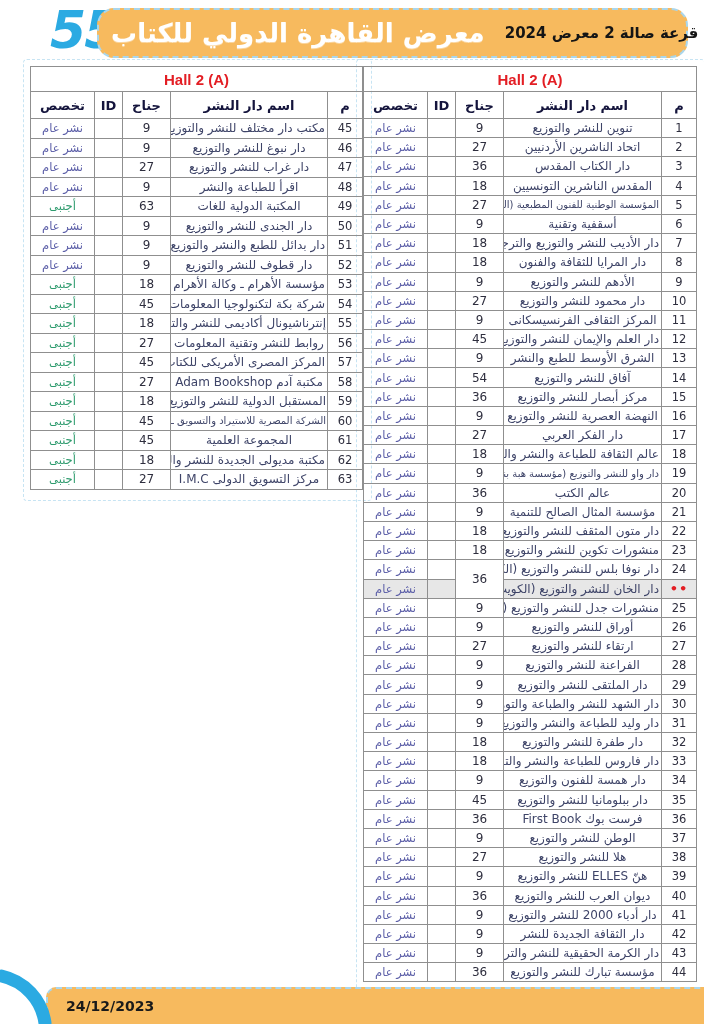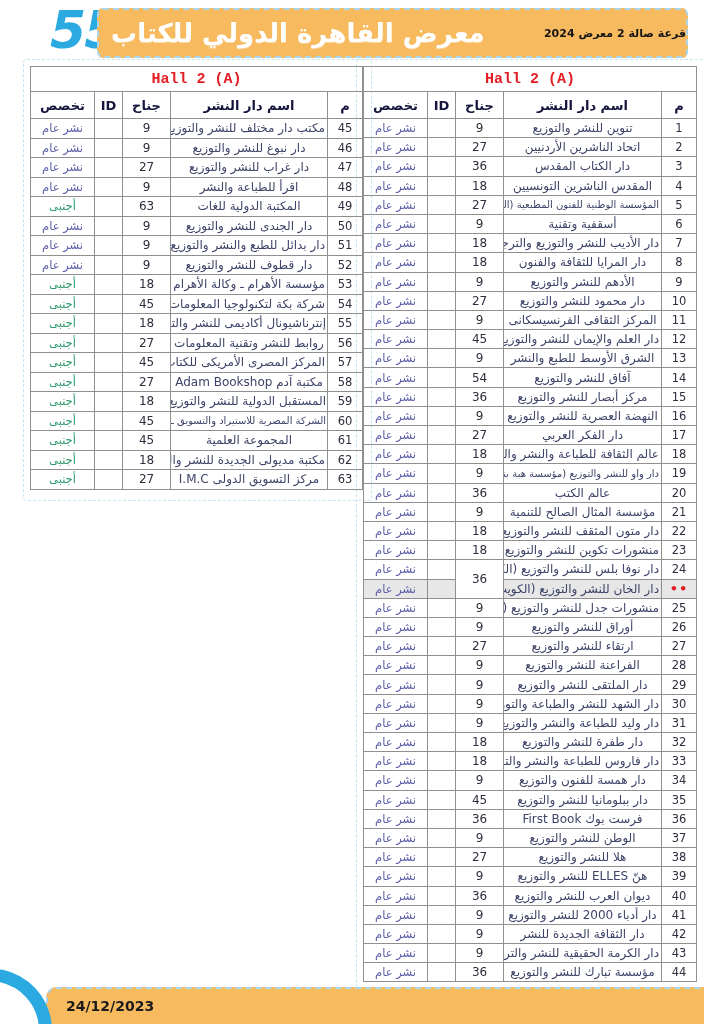--- a/index.html
+++ b/index.html
@@ -4,44 +4,44 @@
 <style>
   html,body{margin:0;padding:0;}
   body{width:704px;height:1024px;background:#ffffff;overflow:hidden;position:relative;
        font-family:"DejaVu Sans", sans-serif;}
   .page{position:absolute;inset:0;background:#fff;}
 
   
   .edition{position:absolute;left:50px;top:4px;font-size:52px;line-height:52px;
            font-weight:bold;font-style:italic;color:#2BAAE2;letter-spacing:-2px;}
   .band{position:absolute;left:97px;top:8px;width:591px;height:50px;background:#F7BA5E;
-        border:2px dashed #A9D6EC;border-radius:6px;box-sizing:border-box;
+        border:2px dashed #A9D6EC;border-radius:17px;box-sizing:border-box;
         display:flex;align-items:center;justify-content:space-between;}
   .calligraphy{color:#ffffff;font-weight:bold;font-size:26px;line-height:26px;
                padding-right:6px;padding-left:12px;direction:rtl;white-space:nowrap;
                text-shadow:0 1px 0 rgba(255,255,255,.4);}
-  .band-title{direction:rtl;font-weight:bold;font-size:11px;color:#151515;
+  .band-title{direction:rtl;font-weight:bold;font-size:15px;color:#151515;
               padding-left:14px;white-space:nowrap;}
 
   
   .guide{position:absolute;border:1.5px dashed #C7E4F3;border-radius:4px;}
   .guide-right{left:356px;top:59px;width:347px;height:933px;}
   .guide-left{left:23px;top:59px;width:347px;height:440px;}
 
   
   .tbl{position:absolute;box-sizing:border-box;}
   .tbl-right{left:363px;top:66px;width:334px;}
   .tbl-left{left:30px;top:66px;width:333px;}
   table{width:100%;border-collapse:collapse;table-layout:fixed;direction:rtl;
         border:1.5px solid #7F7F7F;}
   col.c-num{width:35px;} col.c-booth{width:48px;} col.c-id{width:28px;} col.c-spec{width:64px;}
   th,td{border:1px solid #8F8F8F;text-align:center;vertical-align:middle;
         padding:0 2px;overflow:hidden;white-space:nowrap;box-sizing:border-box;}
   .title-row th{height:25px;color:#E31E24;font-size:15px;font-weight:bold;
-                font-family:Liberation Mono, monospace;}
+                font-family:Liberation Sans, sans-serif;}
   .head-row th{height:27px;font-size:13px;font-weight:bold;color:#14143C;text-align:center;}
   .tbl-right tbody tr{height:19.2px;}
   .tbl-left tbody tr{height:19.5px;}
   .cell-num{font-size:11.5px;color:#2E2E3E;}
   .cell-name{font-size:12px;color:#3E4468;}
   .cell-name.tight{font-size:10px;}
   .cell-booth{font-size:12px;color:#2E2E3E;}
   .cell-id{font-size:11px;color:#2E2E3E;}
   .cell-spec{font-size:11.5px;}
   .cell-spec.g{color:#5C5FA8;}

